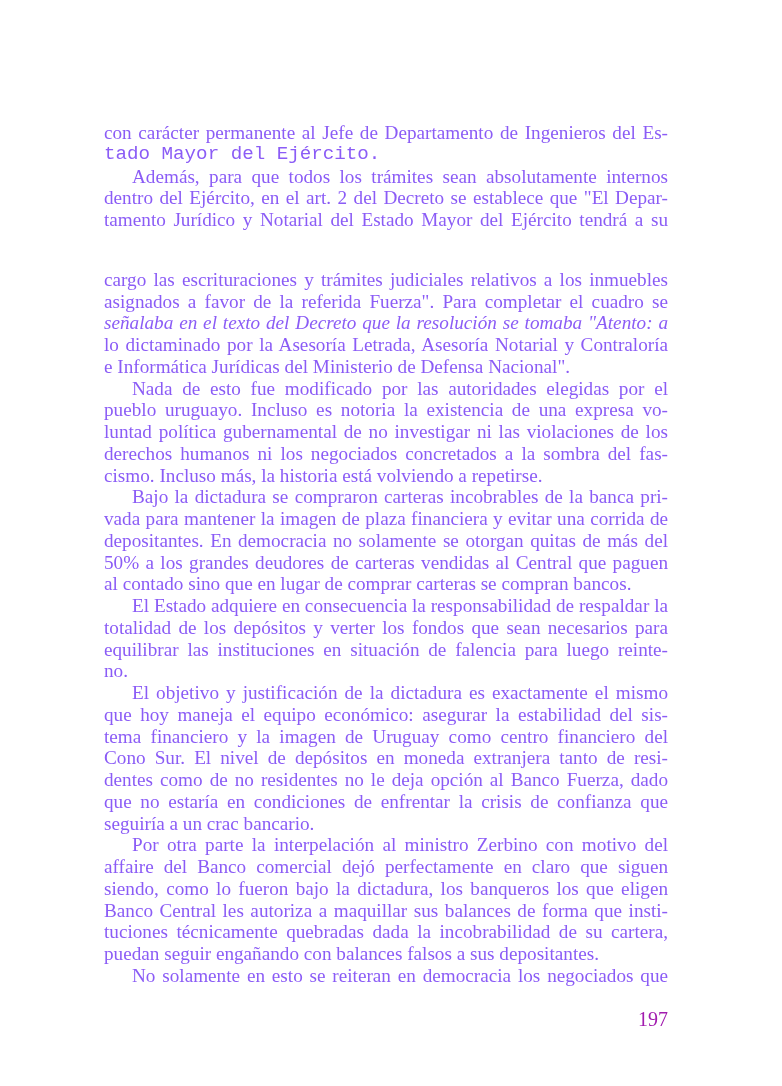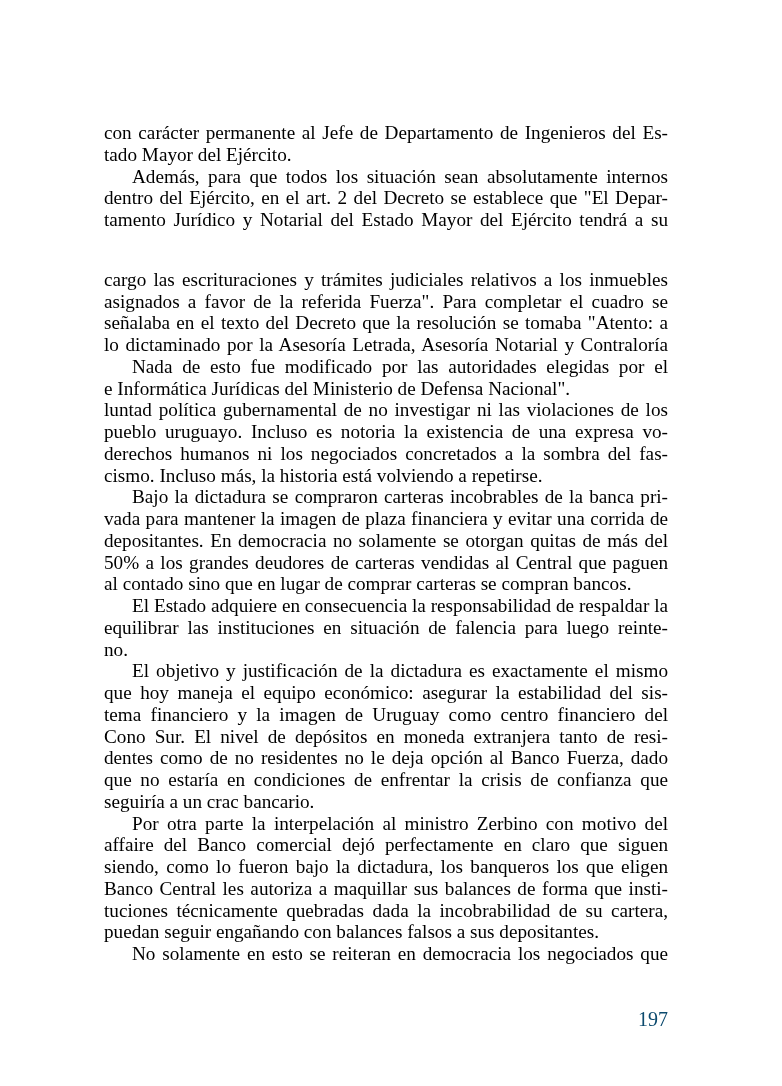--- a/index.html
+++ b/index.html
@@ -1,60 +1,61 @@
 <!DOCTYPE html>
 <html><head>
 <meta charset="utf-8">
 <style>
   html, body { margin: 0; padding: 0; background: #ffffff; }
   body { width: 782px; height: 1086px; position: relative; overflow: hidden; }
   .page { position: absolute; left: 0; top: 0; width: 782px; height: 1086px; background: #fff; }
   .text-block {
     position: absolute; left: 104px; top: 122px; width: 564px;
     font-family: "Liberation Serif", "DejaVu Serif", serif;
-    font-size: 19.2px; line-height: 21.75px; color: #000000;
+    font-size: 19.2px; line-height: 21.75px; color: #8b5cf6;
   }
   .line {
     display: block; height: 21.75px; white-space: nowrap;
     text-align: justify; text-align-last: justify;
   }
   .line.last { text-align-last: left; }
   .line.indent { padding-left: 28px; }
   .page-number {
     position: absolute; left: 638px; top: 1008px;
     font-family: "Liberation Serif", "DejaVu Serif", serif;
-    font-size: 20px; color: #0c4a6e;
+    font-size: 20px; color: #a21caf;
   }
 </style>
 </head>
 <body>
 
 <div class="page">
   <div class="text-block" id="text-block">
       <span class="line" style="white-space: normal;">con carácter permanente al Jefe de Departamento de Ingenieros del Es-</span>
-      <span class="line last" style="white-space: normal;">tado Mayor del Ejército.</span>
-      <span class="line indent" style="white-space: normal;">Además, para que todos los situación sean absolutamente internos</span>
+      <span class="line last" style="white-space: normal; font-family: Liberation Mono, monospace;">tado Mayor del Ejército.</span>
+      <span class="line indent" style="white-space: normal;">Además, para que todos los trámites sean absolutamente internos</span>
       <span class="line" style="white-space: normal;">dentro del Ejército, en el art. 2 del Decreto se establece que "El Depar-</span>
       <span class="line" style="white-space: normal;">tamento Jurídico y Notarial del Estado Mayor del Ejército tendrá a su</span>
       <span class="line" style="white-space: normal; margin-top: 38px;">cargo las escrituraciones y trámites judiciales relativos a los inmuebles</span>
       <span class="line" style="white-space: normal;">asignados a favor de la referida Fuerza". Para completar el cuadro se</span>
-      <span class="line" style="white-space: normal;">señalaba en el texto del Decreto que la resolución se tomaba "Atento: a</span>
+      <span class="line" style="white-space: normal; font-style: italic;">señalaba en el texto del Decreto que la resolución se tomaba "Atento: a</span>
       <span class="line" style="white-space: normal;">lo dictaminado por la Asesoría Letrada, Asesoría Notarial y Contraloría</span>
+      <span class="line last" style="white-space: normal;">e Informática Jurídicas del Ministerio de Defensa Nacional".</span>
       <span class="line indent" style="white-space: normal;">Nada de esto fue modificado por las autoridades elegidas por el</span>
-      <span class="line last" style="white-space: normal;">e Informática Jurídicas del Ministerio de Defensa Nacional".</span>
+      <span class="line" style="white-space: normal;">pueblo uruguayo. Incluso es notoria la existencia de una expresa vo-</span>
       <span class="line" style="white-space: normal;">luntad política gubernamental de no investigar ni las violaciones de los</span>
-      <span class="line" style="white-space: normal;">pueblo uruguayo. Incluso es notoria la existencia de una expresa vo-</span>
       <span class="line" style="white-space: normal;">derechos humanos ni los negociados concretados a la sombra del fas-</span>
       <span class="line last" style="white-space: normal;">cismo. Incluso más, la historia está volviendo a repetirse.</span>
       <span class="line indent" style="white-space: normal;">Bajo la dictadura se compraron carteras incobrables de la banca pri-</span>
       <span class="line" style="white-space: normal;">vada para mantener la imagen de plaza financiera y evitar una corrida de</span>
       <span class="line" style="white-space: normal;">depositantes. En democracia no solamente se otorgan quitas de más del</span>
       <span class="line" style="white-space: normal;">50% a los grandes deudores de carteras vendidas al Central que paguen</span>
       <span class="line last" style="white-space: normal;">al contado sino que en lugar de comprar carteras se compran bancos.</span>
       <span class="line indent" style="white-space: normal;">El Estado adquiere en consecuencia la responsabilidad de respaldar la</span>
+      <span class="line" style="white-space: normal;">totalidad de los depósitos y verter los fondos que sean necesarios para</span>
       <span class="line" style="white-space: normal;">equilibrar las instituciones en situación de falencia para luego reinte-</span>
       <span class="line last" style="white-space: normal;">no.</span>
       <span class="line indent" style="white-space: normal;">El objetivo y justificación de la dictadura es exactamente el mismo</span>
       <span class="line" style="white-space: normal;">que hoy maneja el equipo económico: asegurar la estabilidad del sis-</span>
       <span class="line" style="white-space: normal;">tema financiero y la imagen de Uruguay como centro financiero del</span>
       <span class="line" style="white-space: normal;">Cono Sur. El nivel de depósitos en moneda extranjera tanto de resi-</span>
       <span class="line" style="white-space: normal;">dentes como de no residentes no le deja opción al Banco Fuerza, dado</span>
       <span class="line" style="white-space: normal;">que no estaría en condiciones de enfrentar la crisis de confianza que</span>
       <span class="line last" style="white-space: normal;">seguiría a un crac bancario.</span>
       <span class="line indent" style="white-space: normal;">Por otra parte la interpelación al ministro Zerbino con motivo del</span>

